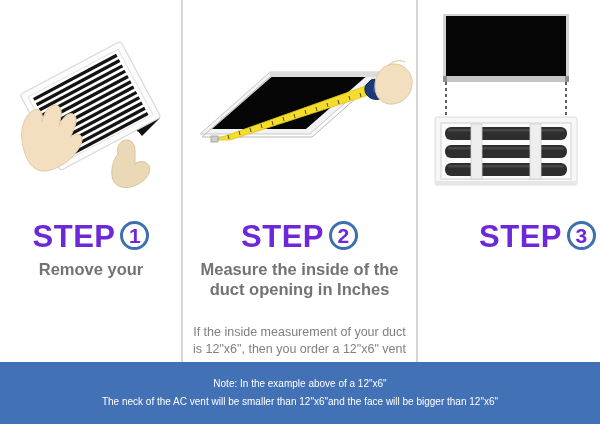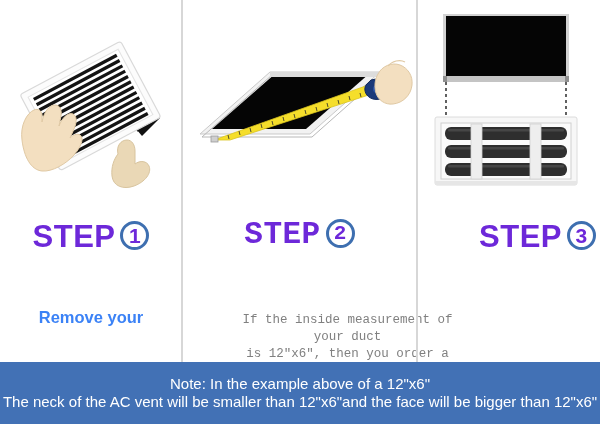--- a/index.html
+++ b/index.html
@@ -20,21 +20,21 @@
     position: absolute; left: 0; top: 0;
     width: 600px; height: 362px;
     display: flex;
   }
   .col {
     position: relative;
     height: 362px;
     flex: 0 0 auto;
   }
   .col-1 { width: 182px; }
-  .col-2 { width: 235px; font-family: Liberation Mono, monospace; }
+  .col-2 { width: 235px; }
   .col-3 { width: 213px; padding-left: 14px; }
 
   .divider {
     position: absolute; top: 0;
     width: 2px; height: 362px;
     background: #d7d7d7;
   }
   .divider.d1 { left: 181px; }
   .divider.d2 { left: 416px; }
 
@@ -65,56 +65,55 @@
     line-height: 24px;
     text-align: center;
     margin-left: 5px;
     margin-bottom: 2px;
   }
 
   .step-title {
     position: absolute;
     width: 100%;
     text-align: center;
-    color: #3b82f6;
+    color: #737373;
     font-weight: bold;
     font-size: 16.5px;
     line-height: 20px;
-    margin-top: 48px;
   }
   .step-sub {
     position: absolute;
     width: 100%;
     text-align: center;
     color: #808080;
     font-size: 12.5px;
     line-height: 17px;
   }
 
   .c1-head { top: 219px; }
   .c1-title { top: 259px; }
   .c2-head { top: 219px; }
   .c2-title { top: 259px; }
-  .c2-sub  { top: 312px; margin-left: 48px; }
+  .c2-sub  { top: 324px; }
   .c3-head { top: 219px; }
   .c3-title { top: 259px; }
 
   
   .note-bar {
     position: absolute;
     left: 0; top: 362px;
     width: 600px; height: 62px;
     background: #4271b5;
     color: #ffffff;
     display: flex;
     flex-direction: column;
     align-items: center;
     justify-content: center;
     text-align: center;
-    font-size: 15px;
+    font-size: 10px;
     line-height: 18px;
   }
   .note-line { white-space: nowrap; }
 </style>
 </head>
 <body>
 
 <div id="page">
 
   <div class="columns">
@@ -207,20 +206,24 @@
                    C229,95 221,103 211,104 C203,105 196,100 194,93
                    C192,86 193,79 196,74 Z" fill="#f3dfc0" stroke="#e0c9a4" stroke-width="1"></path>
           <path d="M206,66 C210,61 218,59 223,62" fill="none" stroke="#e0c9a4" stroke-width="1.2"></path>
         </svg>
       </div>
 
       <div class="step-head c2-head">
         <span class="word">STEP</span><span class="numcircle">2</span>
       </div>
 
+      <div class="step-title c2-title">
+        <div>Measure the inside of the</div>
+        <div>duct opening in Inches</div>
+      </div>
 
       <div class="step-sub c2-sub">
         <div>If the inside measurement of your duct</div>
         <div>is 12"x6", then you order a 12"x6" vent</div>
       </div>
     </div>
 
     <div class="col col-3">
 
       <div class="art">

